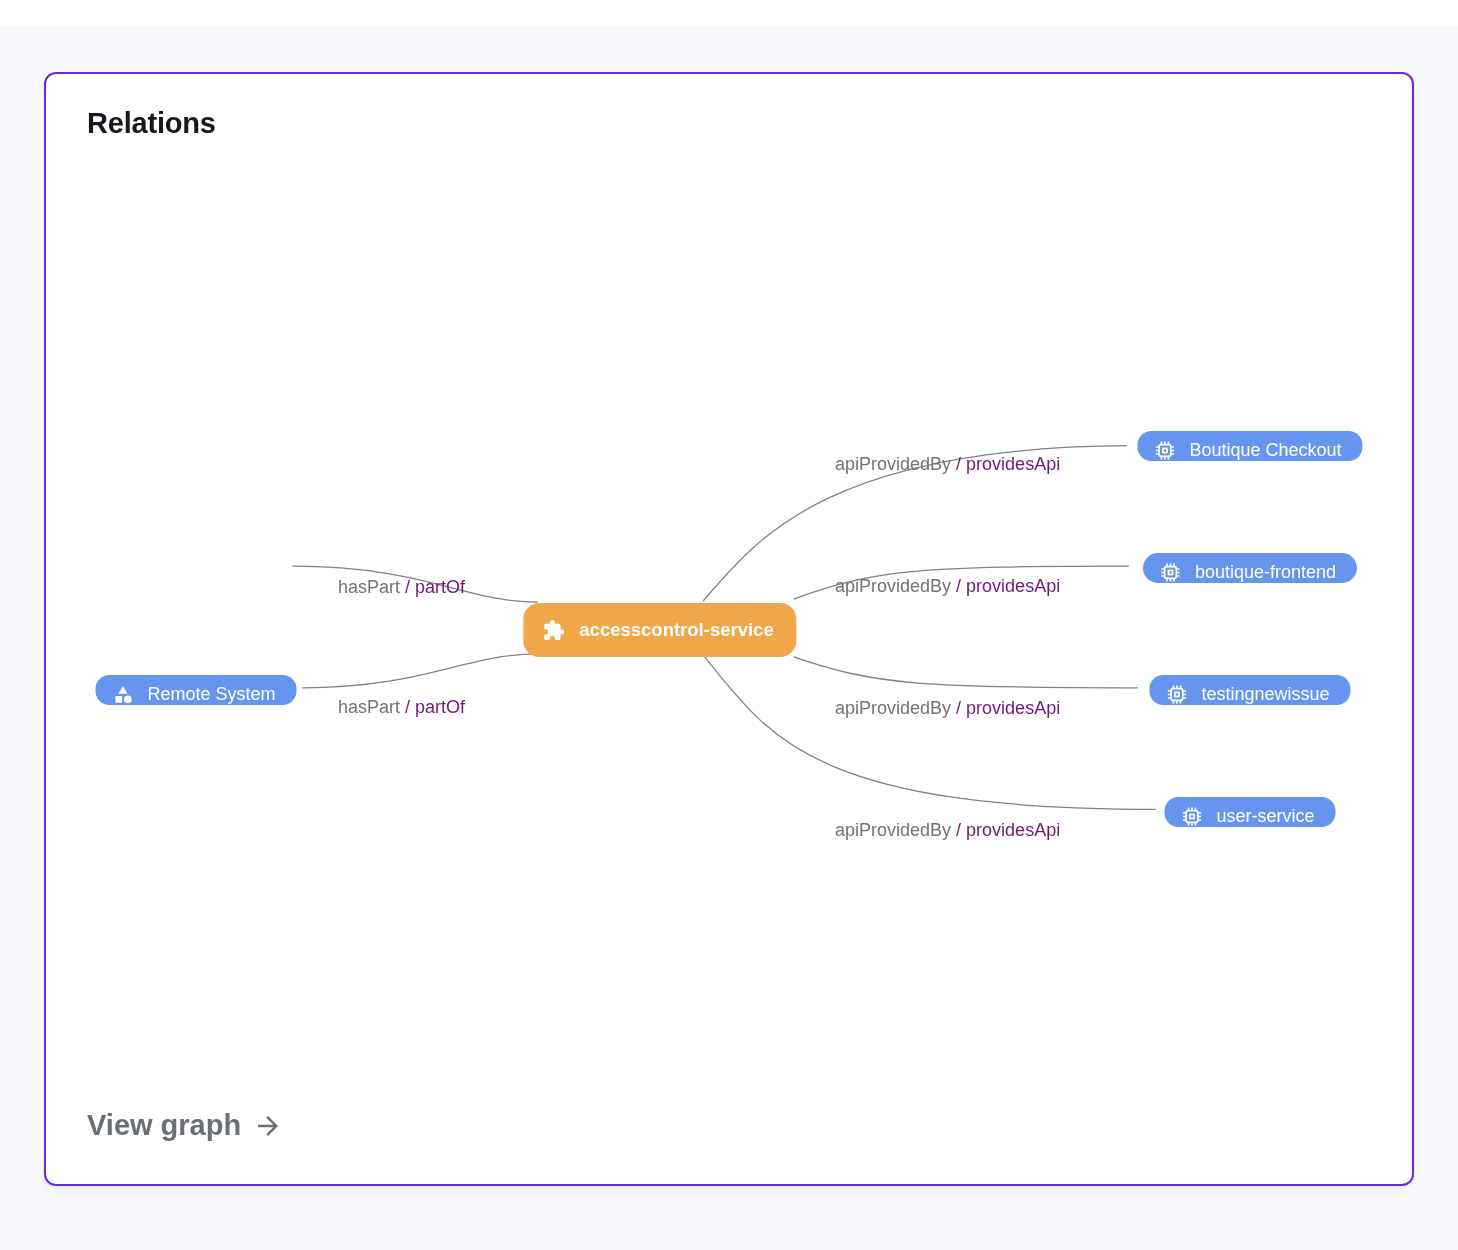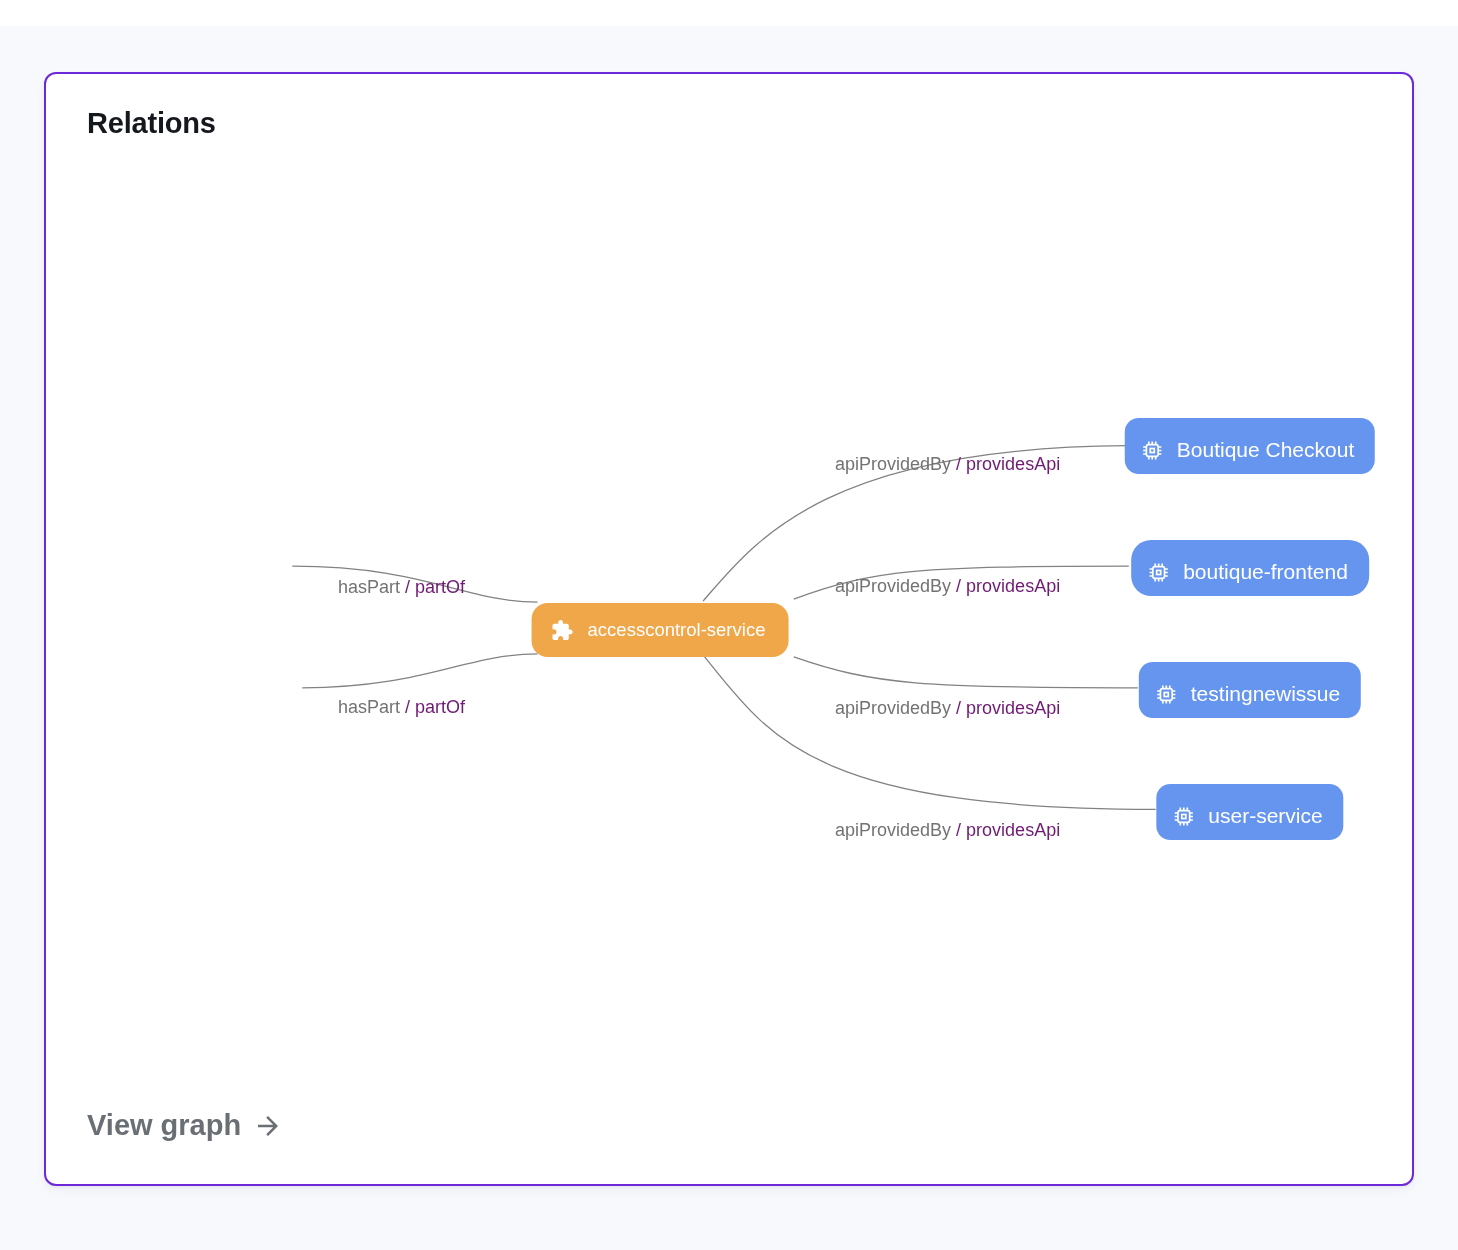--- a/index.html
+++ b/index.html
@@ -35,29 +35,29 @@
 
   .node {
     position: absolute; transform: translate(-50%, -50%);
     display: flex; align-items: center;
     white-space: nowrap; color: #ffffff;
     cursor: pointer;
     box-sizing: border-box;
   }
   .node-blue {
     background: #6695f0;
-    height: 56px; border-radius: 14px;
+    height: 30px; border-radius: 14px;
     padding: 8px 21px 0 17px; gap: 14px;
-    font-size: 21px; font-weight: 500;
+    font-size: 18px; font-weight: 500;
   }
   .node-center {
     background: #f0a74a;
     height: 54px; border-radius: 16px;
     padding: 0 23px 0 19px; gap: 14px;
-    font-size: 18.5px; font-weight: 400;
+    font-size: 18.5px; font-weight: 700;
   }
   .node .icon { display: flex; align-items: center; }
 
   .edge-label {
     position: absolute; transform: translateY(-50%);
     font-size: 18px; white-space: nowrap;
   }
   .edge-label .primary { color: #737373; font-weight: 500; }
   .edge-label .secondary { color: #701a75; font-weight: 400; }
 
@@ -106,20 +106,30 @@
     </div>
     <div class="edge-label" style="left:789px; top:634px;">
       <span class="primary">apiProvidedBy</span>
       <span class="secondary">/ providesApi</span>
     </div>
     <div class="edge-label" style="left:789px; top:756px;">
       <span class="primary">apiProvidedBy</span>
       <span class="secondary">/ providesApi</span>
     </div>
 
+    <div class="node node-blue" style="left:150px; top:616px;">
+      <span class="icon">
+        <svg width="21" height="21" viewBox="0 0 24 24" fill="#ffffff">
+          <path d="M12 2.3 6.7 11h10.6L12 2.3z"></path>
+          <rect x="3.4" y="13.7" width="7.6" height="7.6" rx="0.6"></rect>
+          <circle cx="17.6" cy="17.5" r="4.4"></circle>
+        </svg>
+      </span>
+      <span>Remote System</span>
+    </div>
 
     <div class="node node-center" style="left:614px; top:556px;">
       <span class="icon">
         <svg width="23" height="23" viewBox="0 0 24 24" fill="#ffffff">
           <path d="M20.5 11H19V7c0-1.1-.9-2-2-2h-4V3.5C13 2.12 11.88 1 10.5 1S8 2.12 8 3.5V5H4c-1.1 0-1.99.9-1.99 2v3.8H3.5c1.49 0 2.7 1.21 2.7 2.7s-1.21 2.7-2.7 2.7H2V20c0 1.1.9 2 2 2h3.8v-1.5c0-1.49 1.21-2.7 2.7-2.7s2.7 1.21 2.7 2.7V22H17c1.1 0 2-.9 2-2v-4h1.5c1.38 0 2.5-1.12 2.5-2.5S21.88 11 20.5 11z"></path>
         </svg>
       </span>
       <span>accesscontrol-service</span>
     </div>
 

